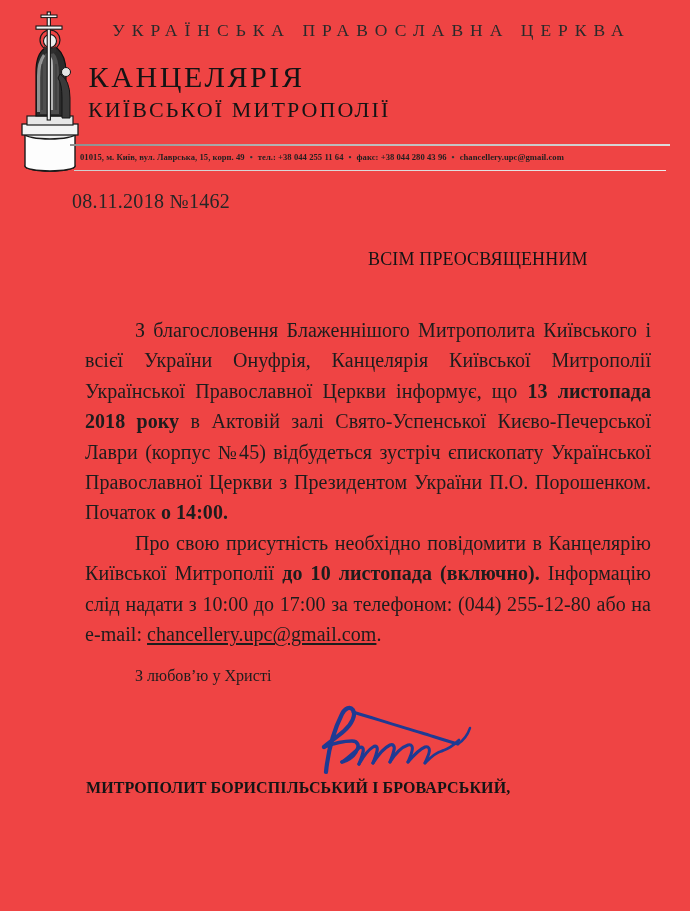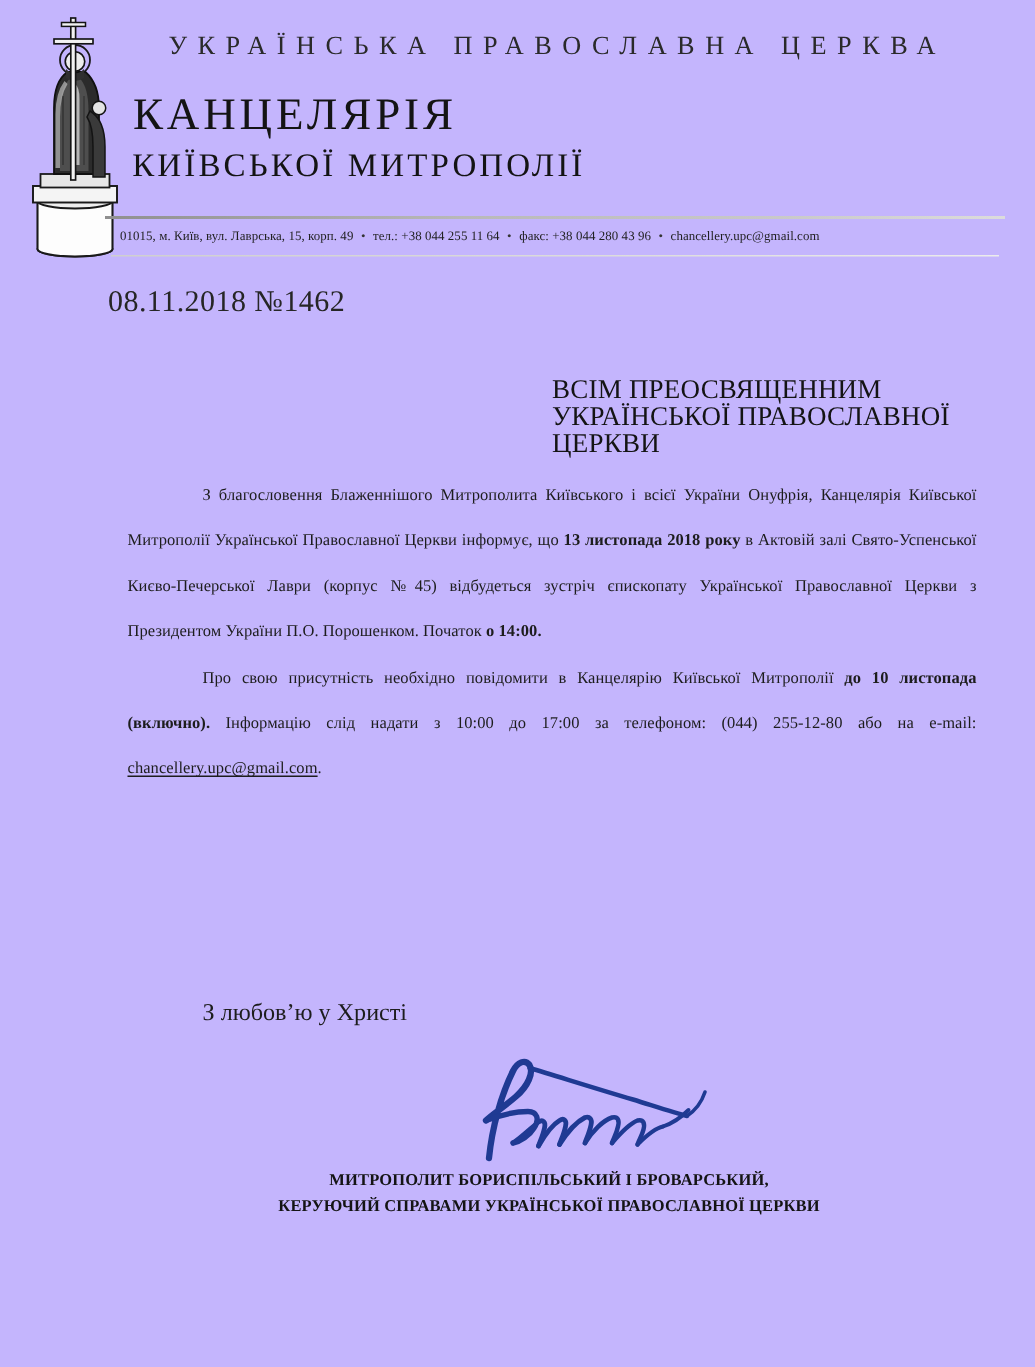--- a/index.html
+++ b/index.html
@@ -13,21 +13,21 @@
     height: 911px;
     position: relative;
     overflow: hidden;
     font-family: "Liberation Serif", "DejaVu Serif", serif;
     color: #1b1b1b;
   }
 
   .page {
     position: absolute;
     inset: 0;
-    background: #c4b5fd;
+    background: #ef4444;
   }
 
   
   .letterhead {
     position: absolute;
     left: 0;
     top: 0;
     width: 690px;
     height: 180px;
   }
@@ -102,21 +102,21 @@
     position: absolute;
     left: 80px;
     top: 150px;
     width: 592px;
     font-family: "Liberation Serif", "DejaVu Serif", serif;
     font-size: 8.6px;
     line-height: 14px;
     letter-spacing: 0.05px;
     color: #1f1f1f;
     white-space: nowrap;
-    font-weight: normal;
+    font-weight: bold;
   }
   .contact .sep {
     padding: 0 5px;
     color: #333;
   }
 
   
   .docdate {
     position: absolute;
     left: 72px;
@@ -143,21 +143,21 @@
   .body-text {
     position: absolute;
     left: 85px;
     top: 315px;
     width: 566px;
   }
   .para {
     text-align: justify;
     text-align-last: left;
     text-indent: 50px;
-    font-size: 11px;
+    font-size: 20px;
     line-height: 30.4px;
     color: #1d1d1d;
     margin: 0 0 0 0;
     letter-spacing: 0.05px;
     hyphens: none;
   }
   .para + .para { margin-top: 0px; }
   .para b { font-weight: bold; }
   .para u { text-decoration: underline; text-underline-offset: 2px; }
 
@@ -177,23 +177,23 @@
     top: 700px;
     width: 200px;
     height: 78px;
   }
 
   .signer {
     position: absolute;
     left: 86px;
     top: 779px;
     width: 560px;
-    text-align: center;
+    text-align: left;
     font-weight: bold;
-    font-size: 11px;
+    font-size: 16px;
     line-height: 17px;
     letter-spacing: 0.1px;
     color: #141414;
   }
 </style>
 </head>
 <body>
 
 <div class="page">
 
@@ -241,21 +241,20 @@
     <div class="rule"></div>
     <div class="rule2"></div>
 
     <div class="contact"><span>01015, м. Київ, вул. Лаврська, 15, корп. 49</span><span class="sep">•</span><span>тел.:</span>&nbsp;<span>+38 044 255 11 64</span><span class="sep">•</span><span>факс:</span>&nbsp;<span>+38 044 280 43 96</span><span class="sep">•</span><span>chancellery.upc@gmail.com</span></div>
   </div>
 
   <div class="docdate">08.11.2018 №1462</div>
 
   <div class="addressee">
     <div>ВСІМ ПРЕОСВЯЩЕННИМ</div>
-    <div>УКРАЇНСЬКОЇ ПРАВОСЛАВНОЇ ЦЕРКВИ</div>
   </div>
 
   <div class="body-text">
 
     <p class="para"><span>З благословення Блаженнішого Митрополита Київського і всієї України Онуфрія, Канцелярія Київської Митрополії Української Православної Церкви інформує, що </span><b>13 листопада 2018 року</b><span> в Актовій залі Свято-Успенської Києво-Печерської Лаври (корпус №45) відбудеться зустріч єпископату Української Православної Церкви з Президентом України П.О. Порошенком. Початок </span><b>о 14:00.</b></p>
 
 
     <p class="para"><span>Про свою присутність необхідно повідомити в Канцелярію Київської Митрополії </span><b>до 10 листопада (включно).</b><span> Інформацію слід надати з 10:00 до 17:00 за телефоном: (044) 255-12-80 або на e-mail: </span><u>chancellery.upc@gmail.com</u><span>.</span></p>
   </div>
 
@@ -274,16 +273,15 @@
         <path d="M127 63 C133 57 139 52 144 51" stroke-width="2.8"></path>
         <path d="M144 51 C150 49 156 45 161 40" stroke-width="2.6"></path>
         <path d="M55 12 C75 18 100 26 124 33 C140 38 152 42 160 44" stroke-width="3"></path>
         <path d="M160 44 C166 40 170 34 172 28" stroke-width="2.4"></path>
       </g>
     </svg>
   </div>
 
   <div class="signer">
     <div>МИТРОПОЛИТ БОРИСПІЛЬСЬКИЙ І БРОВАРСЬКИЙ,</div>
-    <div>КЕРУЮЧИЙ СПРАВАМИ УКРАЇНСЬКОЇ ПРАВОСЛАВНОЇ ЦЕРКВИ</div>
   </div>
 
 </div>
 
 </body></html>

